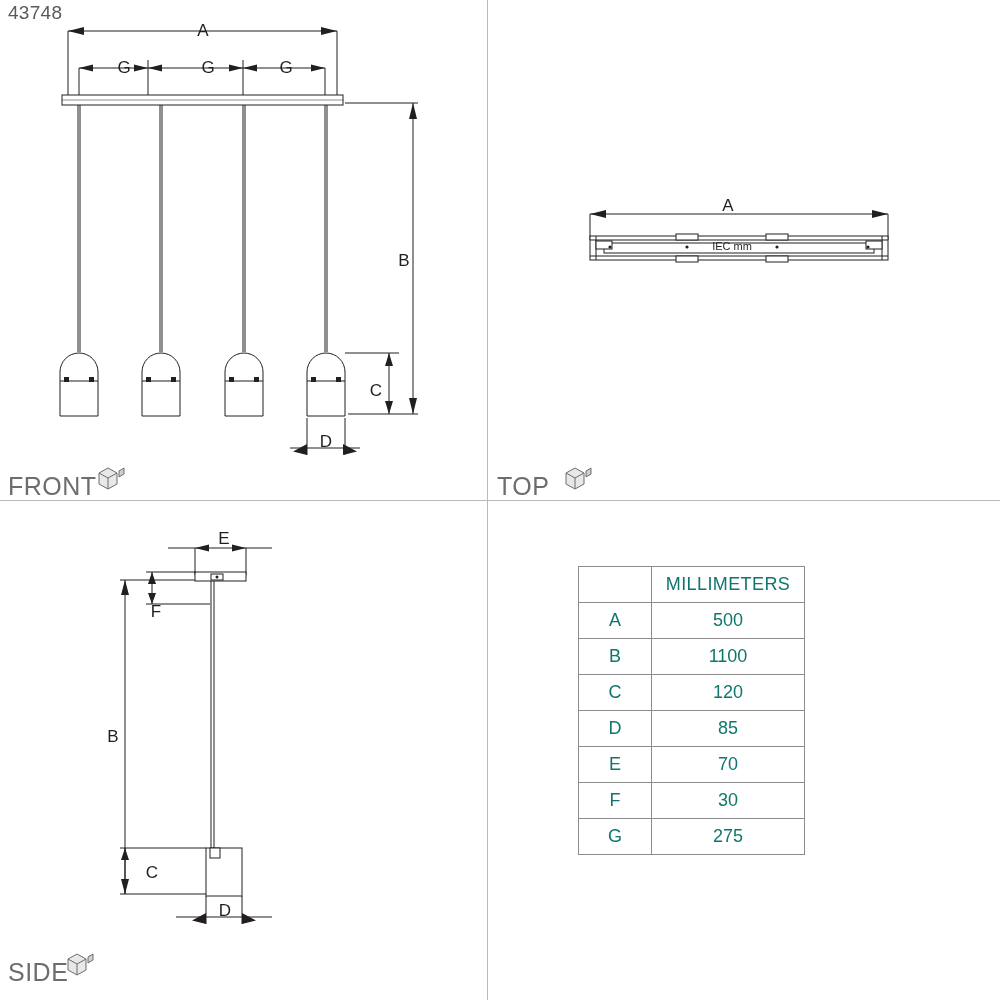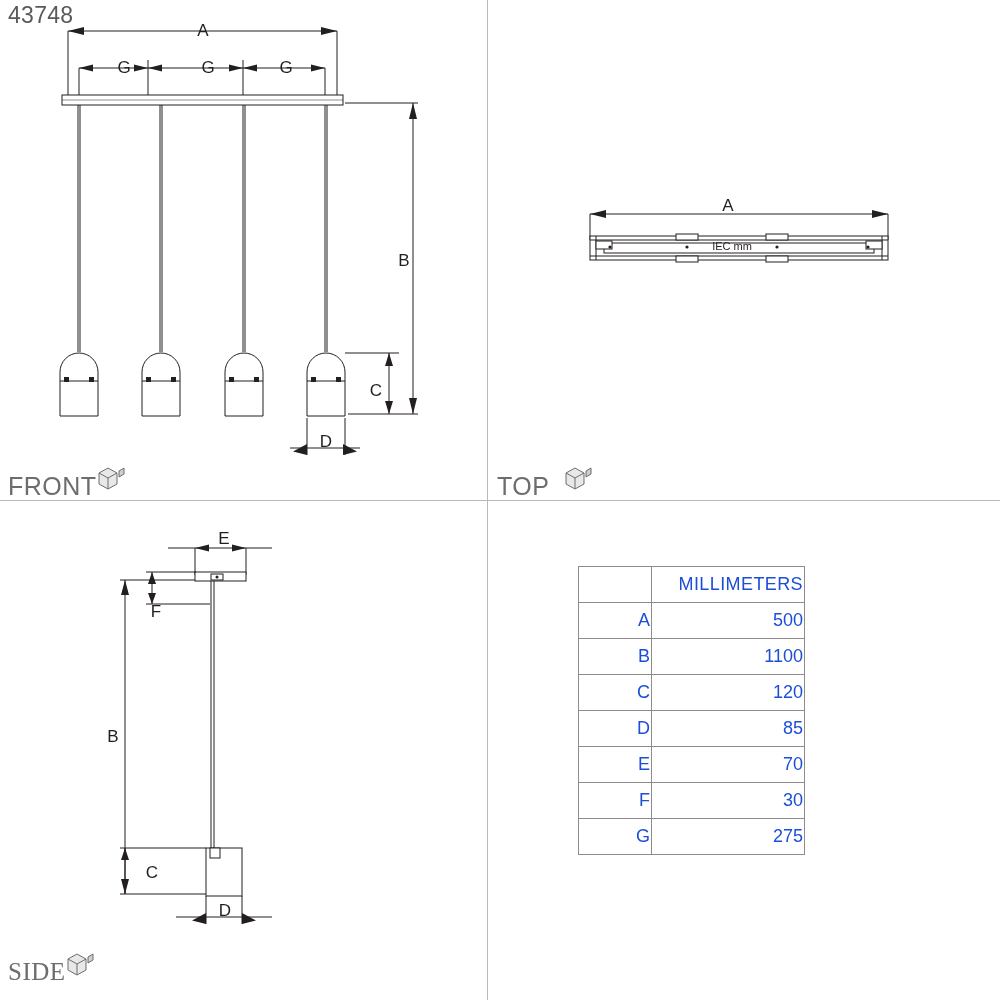--- a/index.html
+++ b/index.html
@@ -18,21 +18,21 @@
   .page {
     position: absolute;
     inset: 0;
     width: 1000px;
     height: 1000px;
   }
   .part-number {
     position: absolute;
     left: 8px;
     top: 2px;
-    font-size: 23px;
+    font-size: 19px;
     color: #5a5a5a;
     letter-spacing: 0.3px;
   }
   
   .sep-h {
     position: absolute;
     left: 0;
     top: 500px;
     width: 1000px;
     height: 1px;
@@ -55,21 +55,21 @@
     background: #b9b9b9;
   }
   .view-label {
     position: absolute;
     font-size: 25px;
     color: #6d6d6d;
     letter-spacing: 0.5px;
   }
   .label-front { left: 8px; top: 472px; }
   .label-top   { left: 497px; top: 472px; }
-  .label-side  { left: 8px; top: 958px; font-family: Liberation Serif, serif; }
+  .label-side  { left: 8px; top: 958px; }
 
   .cube-icon { position: absolute; }
   .cube-front { left: 95px; top: 464px; }
   .cube-top   { left: 562px; top: 464px; }
   .cube-side  { left: 64px; top: 950px; }
 
   svg { display: block; }
   .drawing {
     position: absolute;
     left: 0;
@@ -79,23 +79,23 @@
   
   .dim-table {
     position: absolute;
     left: 578px;
     top: 566px;
     border-collapse: collapse;
     font-size: 18px;
   }
   .dim-table td, .dim-table th {
     border: 1px solid #8c8c8c;
-    text-align: right;
+    text-align: center;
     font-weight: normal;
-    color: #1d4ed8;
+    color: #0f766e;
   }
   .dim-table .lbl-col {
     width: 70px;
     height: 33px;
   }
   .dim-table .val-col {
     width: 150px;
     height: 33px;
   }
   .dim-table thead th {

